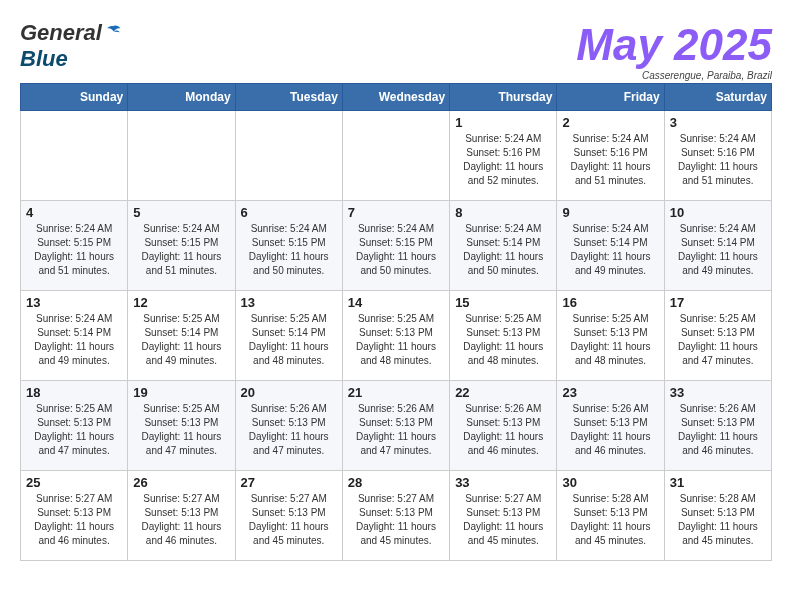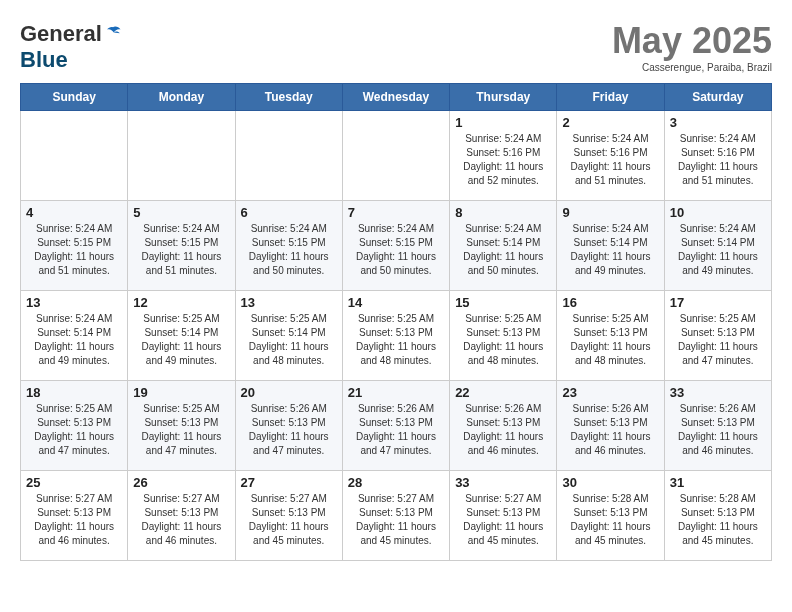--- a/index.html
+++ b/index.html
@@ -6,22 +6,23 @@
     body {
       font-family: Arial, sans-serif;
       background: #fff;
       width: 792px;
       min-height: 612px;
       padding: 20px;
     }
     .header {
       display: flex;
       justify-content: space-between;
-      align-items: flex-end;
-      margin-bottom: 10px;
+      align-items: flex-start;
+      margin-bottom: 2px;
+      font-style: italic;
     }
     .logo {
       display: flex;
       flex-direction: column;
       align-items: flex-start;
     }
     .logo-text {
       display: flex;
       align-items: center;
       font-size: 22px;
@@ -31,38 +32,38 @@
     .logo-general { color: #333; }
     .logo-icon {
       width: 18px;
       height: 18px;
       margin-left: 2px;
     }
     .title-block {
       text-align: right;
     }
     .month-year {
-      font-size: 36px;
+      font-size: 44px;
       font-weight: bold;
-      color: #737373;
+      color: #8b5cf6;
     }
     .location {
       font-size: 10px;
       color: #444;
     }
     .calendar {
       width: 100%;
       border-collapse: collapse;
       font-size: 11px;
     }
     .calendar th {
       background: #3a6eaa;
       color: #fff;
       padding: 6px 4px;
-      text-align: center;
+      text-align: right;
       font-size: 12px;
       font-weight: bold;
       border: 1px solid #2a5a99;
     }
     .calendar td {
       border: 1px solid #ccc;
       vertical-align: top;
       padding: 4px 5px;
       width: 107px;
       height: 90px;

